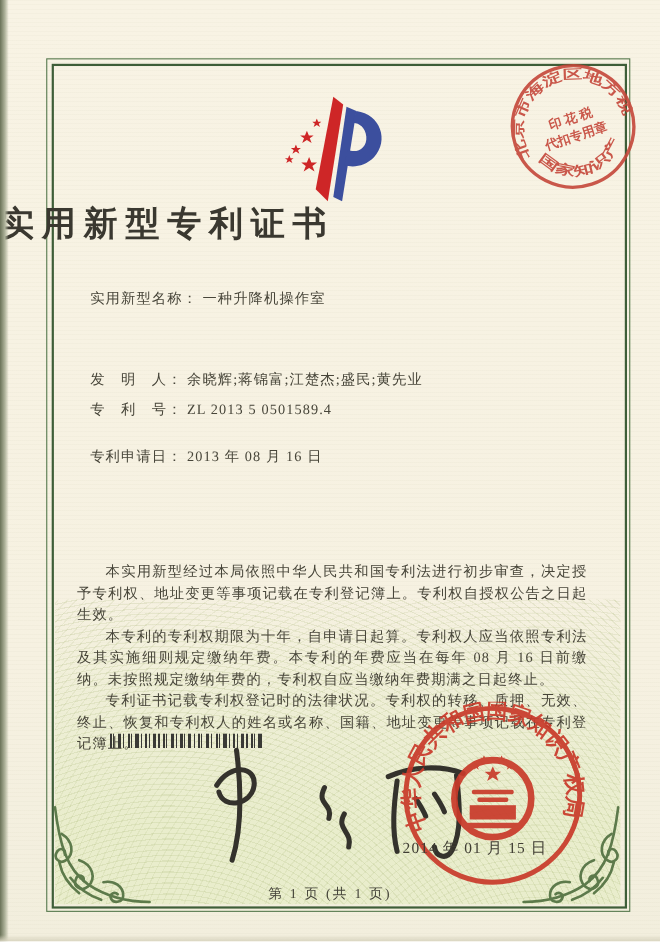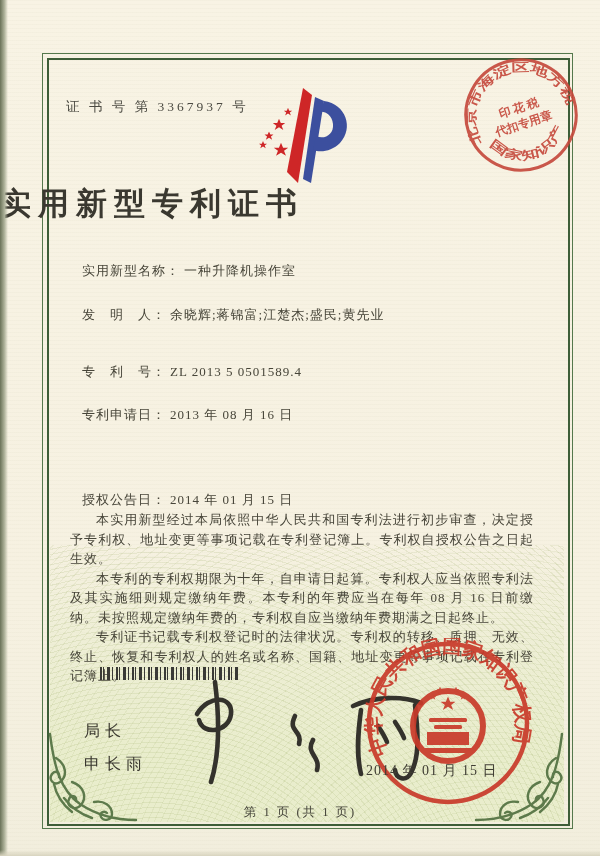--- a/index.html
+++ b/index.html
@@ -78,21 +78,20 @@
     <g fill="none" stroke="#5d7a4b" stroke-width="2.4" stroke-linecap="round">
       <path d="M4,6 C8,38 14,62 34,76 C52,88 72,92 90,92"></path>
       <path d="M10,30 C20,36 22,48 14,54 C8,58 2,52 6,46 C9,42 14,44 13,49"></path>
       <path d="M26,54 C38,58 42,70 34,78 C28,83 20,78 23,71 C25,66 31,68 30,73"></path>
       <path d="M48,74 C58,72 66,78 66,86 C66,92 58,94 55,89 C53,85 58,82 61,85"></path>
       <path d="M18,70 C24,78 34,86 46,90"></path>
       <path d="M8,56 C10,66 16,76 26,84"></path>
     </g>
   </svg>
 
-  <div class="cert-no">证 书 号 第 3367937 号</div>
 
   <svg class="logo" width="108" height="104" viewBox="0 0 108 104">
     <defs>
       <symbol id="star" viewBox="-10 -10 20 20">
         <polygon points="0,-10 2.9,-3.1 10,-3.1 4.2,1.2 6.9,8.1 0,3.8 -6.9,8.1 -4.2,1.2 -10,-3.1 -2.9,-3.1"></polygon>
       </symbol>
     </defs>
     <g>
       <path d="M55,4 L64,11 L50,99 L39,88 Z" fill="#ce2627"></path>
       <path d="M67,13 L76,17 L63,99 L55,95 Z" fill="#3c4f9e"></path>
@@ -119,45 +118,38 @@
     </text>
     <text x="52" y="49" text-anchor="middle" font-size="10" font-weight="bold" fill="#c5473a">印 花 税</text>
     <text x="52" y="63" text-anchor="middle" font-size="10" font-weight="bold" fill="#c5473a">代扣专用章</text>
   </svg>
 
   <div class="title">实用新型专利证书</div>
 
   <div class="field-row" style="top:262px">
     <span class="flabel">实用新型名称：</span><span class="fvalue">一种升降机操作室</span>
   </div>
-  <div class="field-row" style="top:306px">
+  <div class="field-row" style="top:336px">
     <span class="flabel">发　明　人：</span><span class="fvalue">余晓辉;蒋锦富;江楚杰;盛民;黄先业</span>
   </div>
   <div class="field-row" style="top:363px">
     <span class="flabel">专　利　号：</span><span class="fvalue">ZL 2013 5 0501589.4</span>
   </div>
   <div class="field-row" style="top:406px">
     <span class="flabel">专利申请日：</span><span class="fvalue">2013 年 08 月 16 日</span>
-  </div>
-  <div class="field-row" style="top:491px">
-    <span class="flabel">授权公告日：</span><span class="fvalue">2014 年 01 月 15 日</span>
   </div>
 
   <div class="paras">
     <p>本实用新型经过本局依照中华人民共和国专利法进行初步审查，决定授予专利权、地址变更等事项记载在专利登记簿上。专利权自授权公告之日起生效。</p>
     <p>本专利的专利权期限为十年，自申请日起算。专利权人应当依照专利法及其实施细则规定缴纳年费。本专利的年费应当在每年 08 月 16 日前缴纳。未按照规定缴纳年费的，专利权自应当缴纳年费期满之日起终止。</p>
     <p>专利证书记载专利权登记时的法律状况。专利权的转移、质押、无效、终止、恢复和专利权人的姓名或名称、国籍、地址变更等事项记载在专利登记簿上。</p>
   </div>
 
   <div class="barcode"></div>
 
-  <div class="director">
-    <div>局长</div>
-    <div>申长雨</div>
-  </div>
 
   <svg class="signature" width="255" height="115" viewBox="0 0 255 115">
     <g fill="none" stroke="#34322c" stroke-width="4.6" stroke-linecap="round">
       <path d="M22,38 C34,18 58,20 56,38 C54,56 28,60 24,44"></path>
       <path d="M40,6 C44,38 46,74 36,106"></path>
       <path d="M120,40 C112,56 128,54 124,68"></path>
       <path d="M138,64 C130,78 146,80 142,94"></path>
       <path d="M178,30 C200,20 228,20 246,27"></path>
       <path d="M186,34 C183,56 181,78 186,98"></path>
       <path d="M240,29 C243,55 245,80 236,97 C231,106 221,103 220,94"></path>

